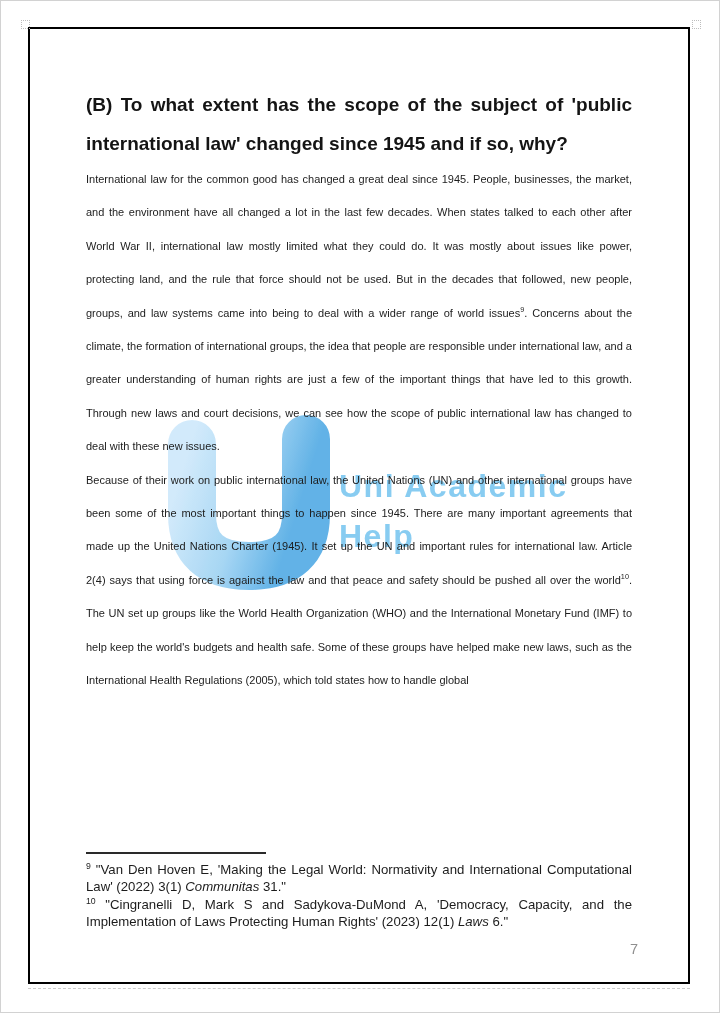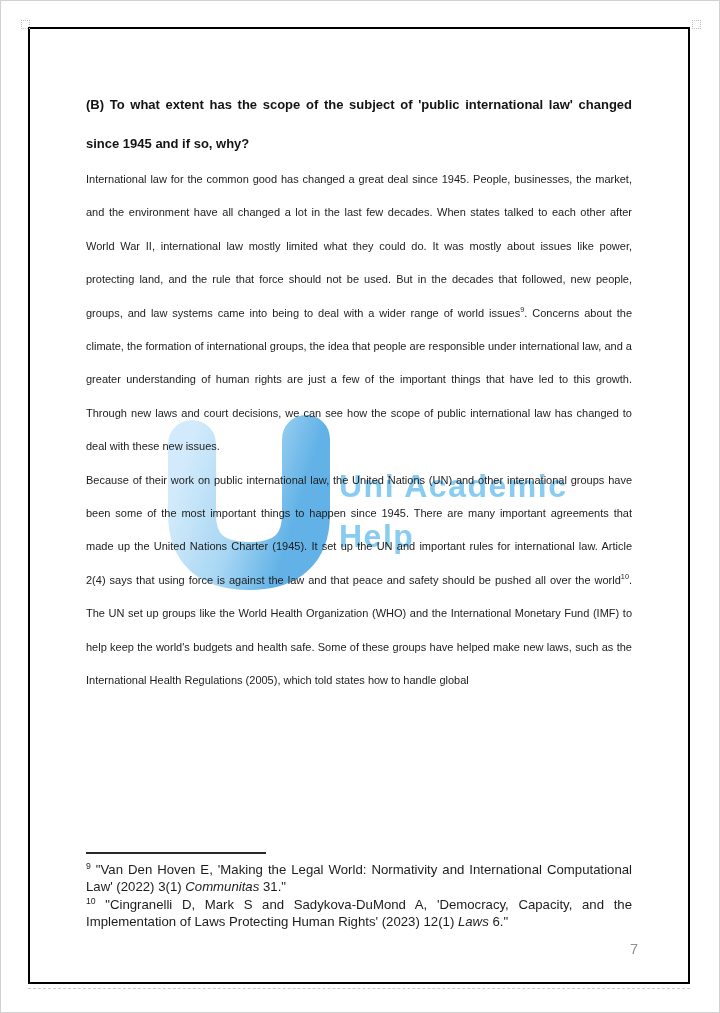--- a/index.html
+++ b/index.html
@@ -57,21 +57,21 @@
   
   .content {
     position: absolute;
     left: 86px; top: 85px;
     width: 546px;
     z-index: 2;
     color: #1c1c1c;
   }
   .heading {
     margin: 0;
-    font-size: 13px;
+    font-size: 19px;
     font-weight: 700;
     line-height: 39px;
     text-align: justify;
     color: #141414;
   }
   .body-para {
     margin: 0;
     font-size: 11px;
     line-height: 33.4px;
     text-align: justify;

